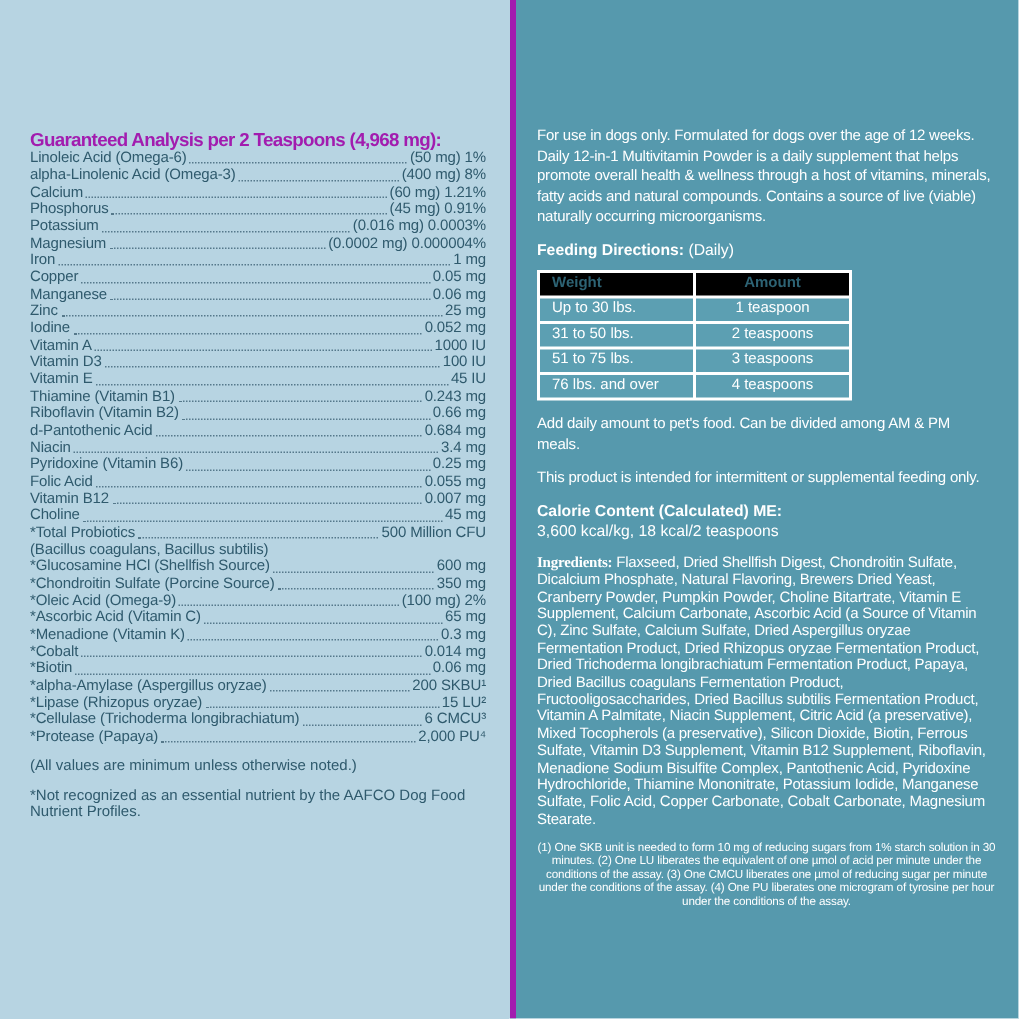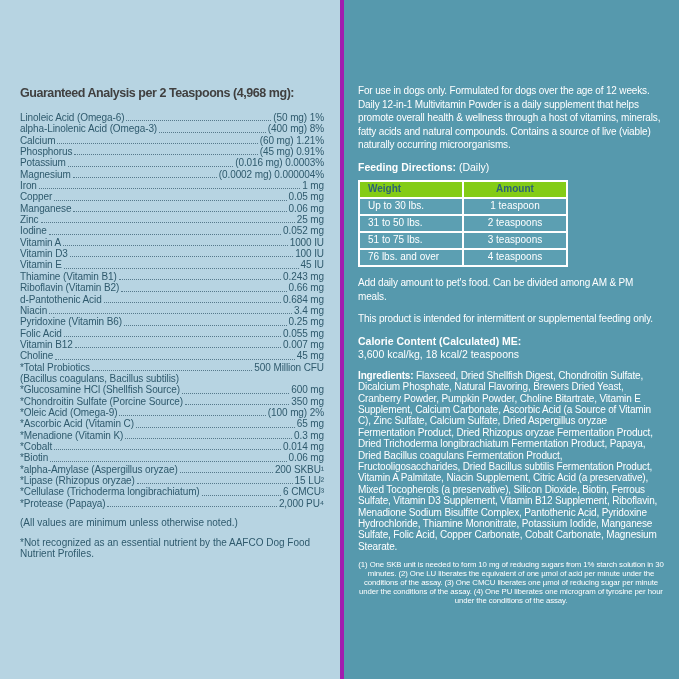--- a/index.html
+++ b/index.html
@@ -21,22 +21,22 @@
     box-sizing: border-box;
     background: #b7d4e2;
     padding: 86px 16px 0 20px;
     color: #2f5a6d;
   }
   .ga-heading {
     font-size: 12.5px;
     font-weight: bold;
     letter-spacing: -0.45px;
     white-space: nowrap;
-    color: #404040;
-    margin: 0 0 12px 0;
+    color: #a21caf;
+    margin: 0 0 0 0;
   }
   .ga-list { width: 304px; }
   .ga-row {
     display: flex;
     align-items: flex-end;
     font-size: 10px;
     line-height: 11.35px;
     letter-spacing: -0.1px;
   }
   .ga-name { white-space: nowrap; }
@@ -84,21 +84,21 @@
   }
   .feeding-heading .bold { font-weight: bold; }
   table.feeding-table {
     border-collapse: separate;
     border-spacing: 2px;
     background: #ffffff;
     width: 210px;
     margin: 0 0 9px 0;
   }
   .feeding-table th {
-    background: #84cc16;
+    background: #000000;
     color: #2d6374;
     font-size: 10px;
     font-weight: bold;
     height: 12px;
     padding: 1px 0 2px 0;
   }
   .feeding-table td {
     background: #5c9fb2;
     color: #ffffff;
     font-size: 10px;
@@ -125,21 +125,21 @@
   .calorie-value {
     font-size: 10.5px;
     margin: 0 0 10px 0;
   }
   .ingredients {
     font-size: 10px;
     line-height: 11.4px;
     letter-spacing: -0.15px;
     margin: 0 0 9px 0;
   }
-  .ingredients .bold { font-weight: bold; }
+  .ingredients .bold { font-weight: bold; font-family: Liberation Serif, serif; }
   .footnotes {
     font-size: 7.8px;
     line-height: 8.9px;
     letter-spacing: -0.1px;
     margin: 0;
     text-align: center;
   }
 </style>
 </head>
 <body>

